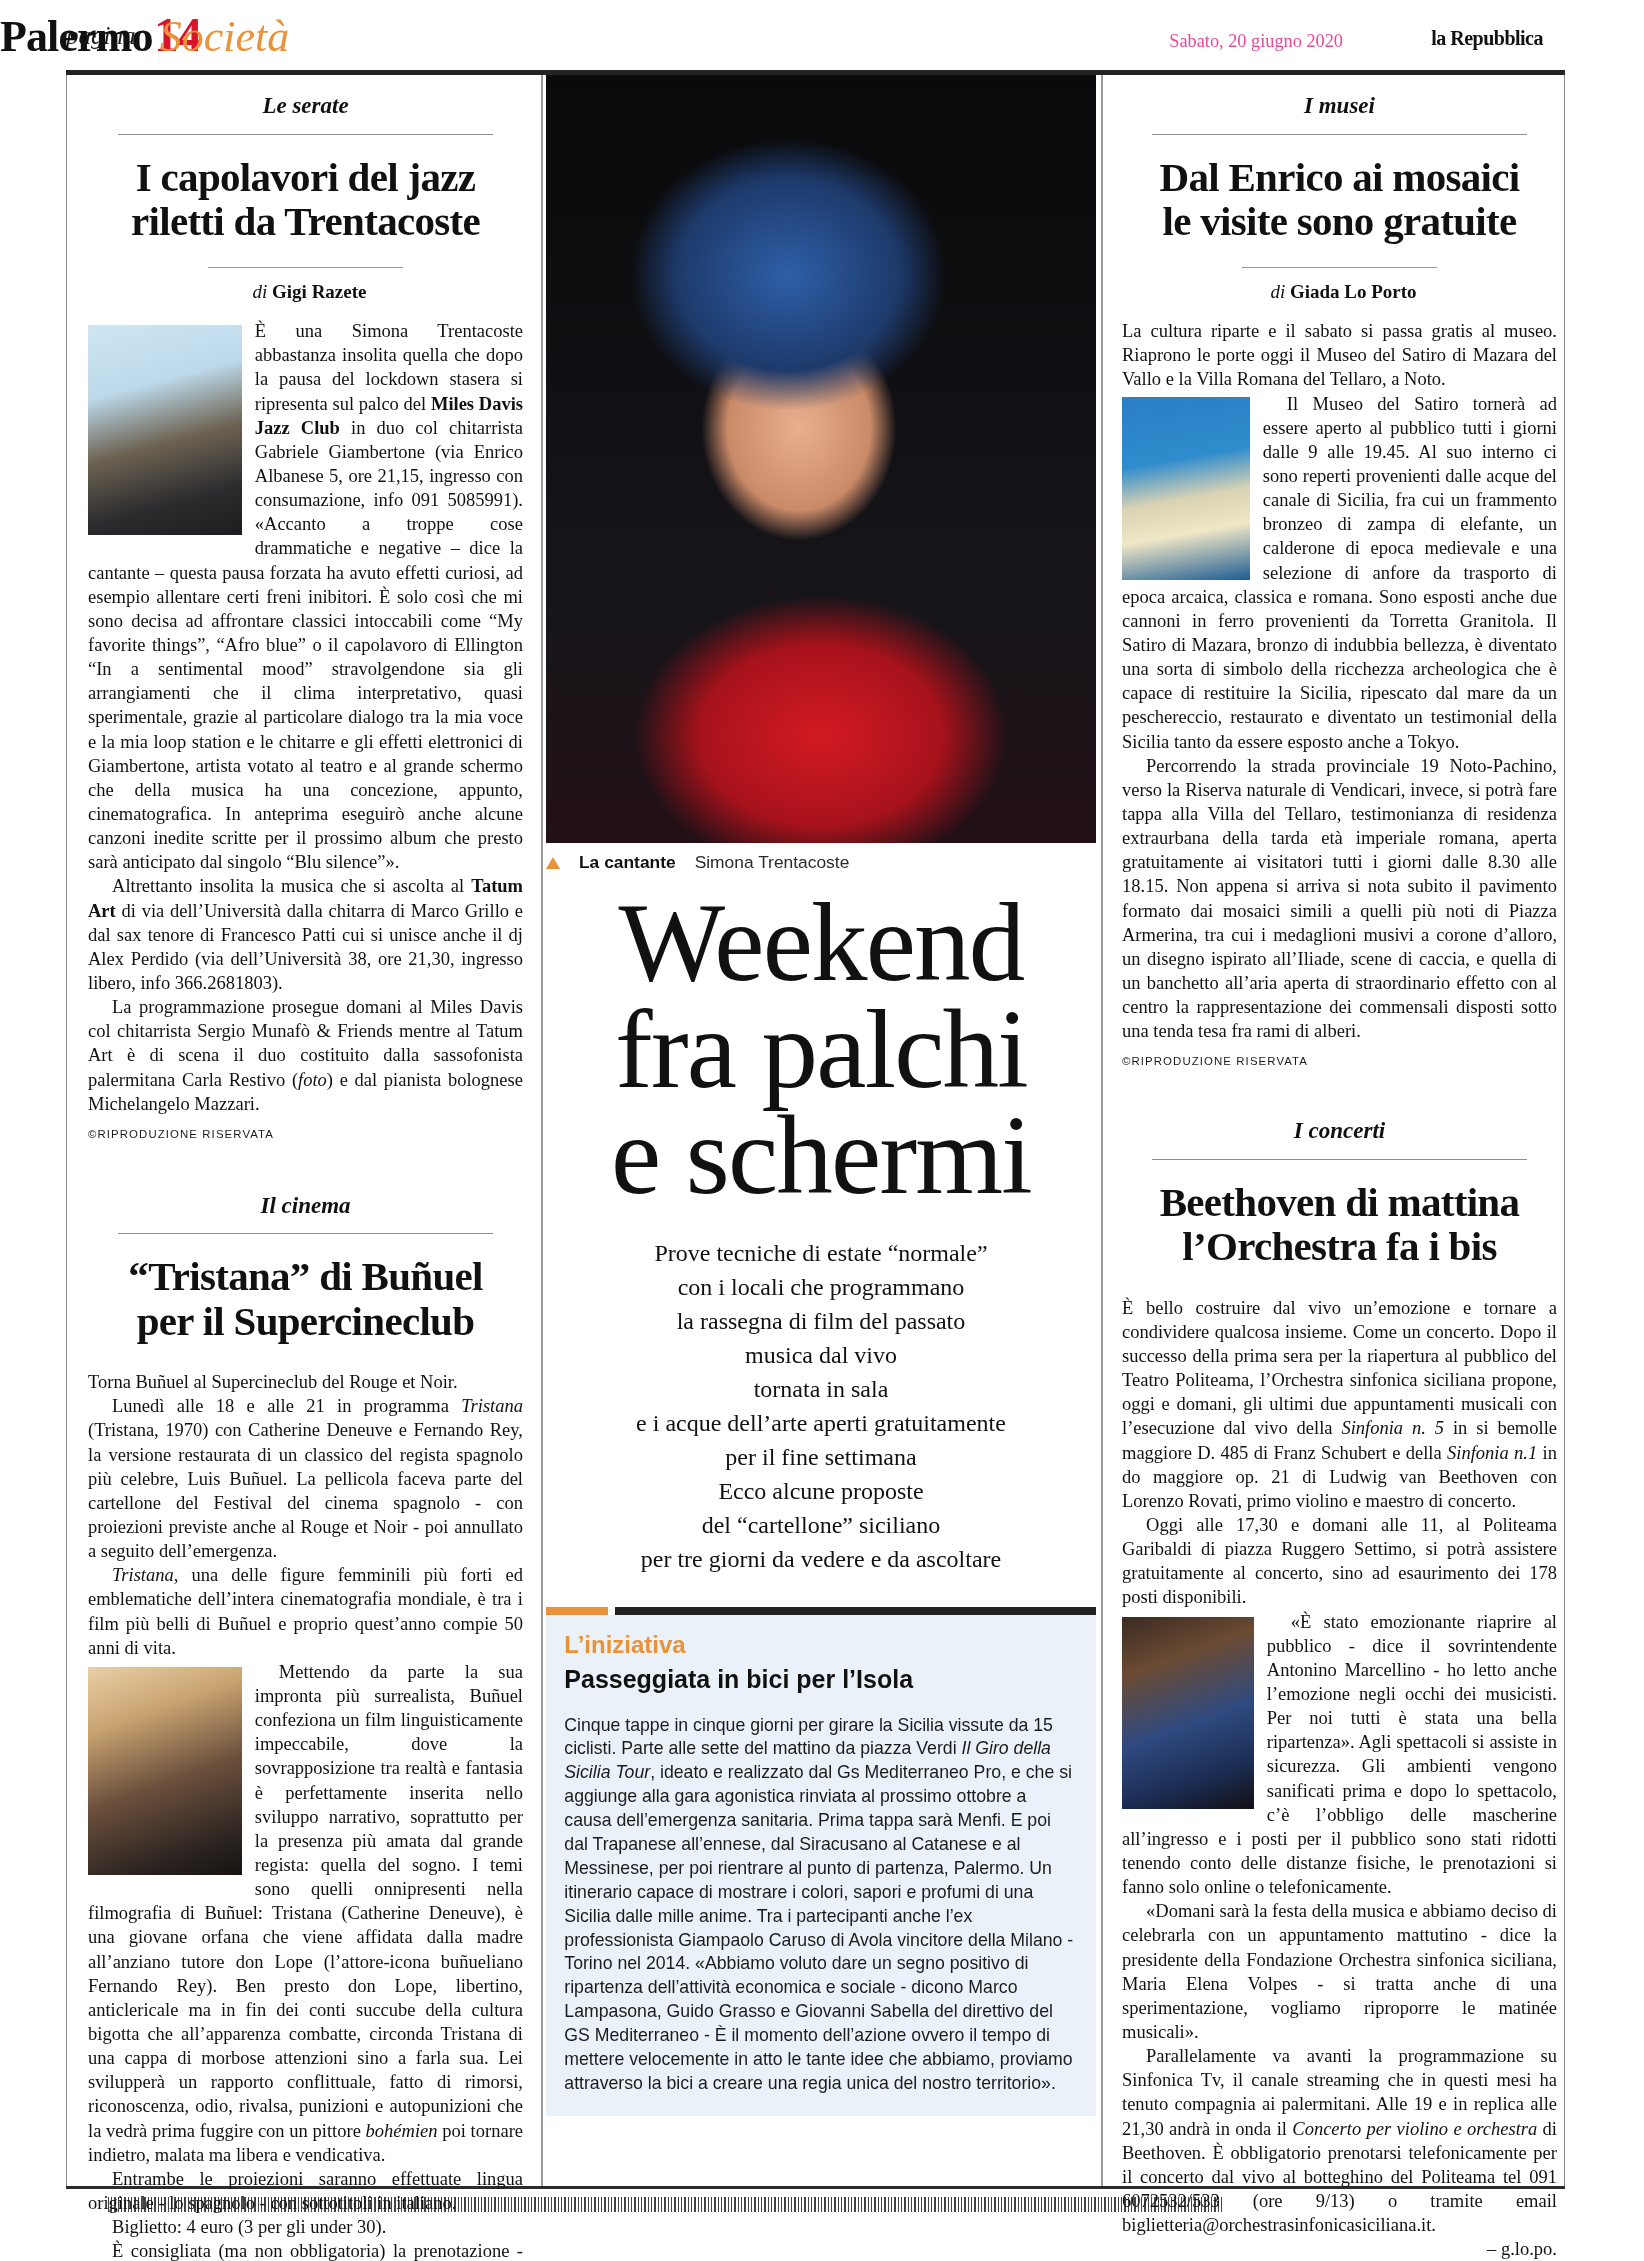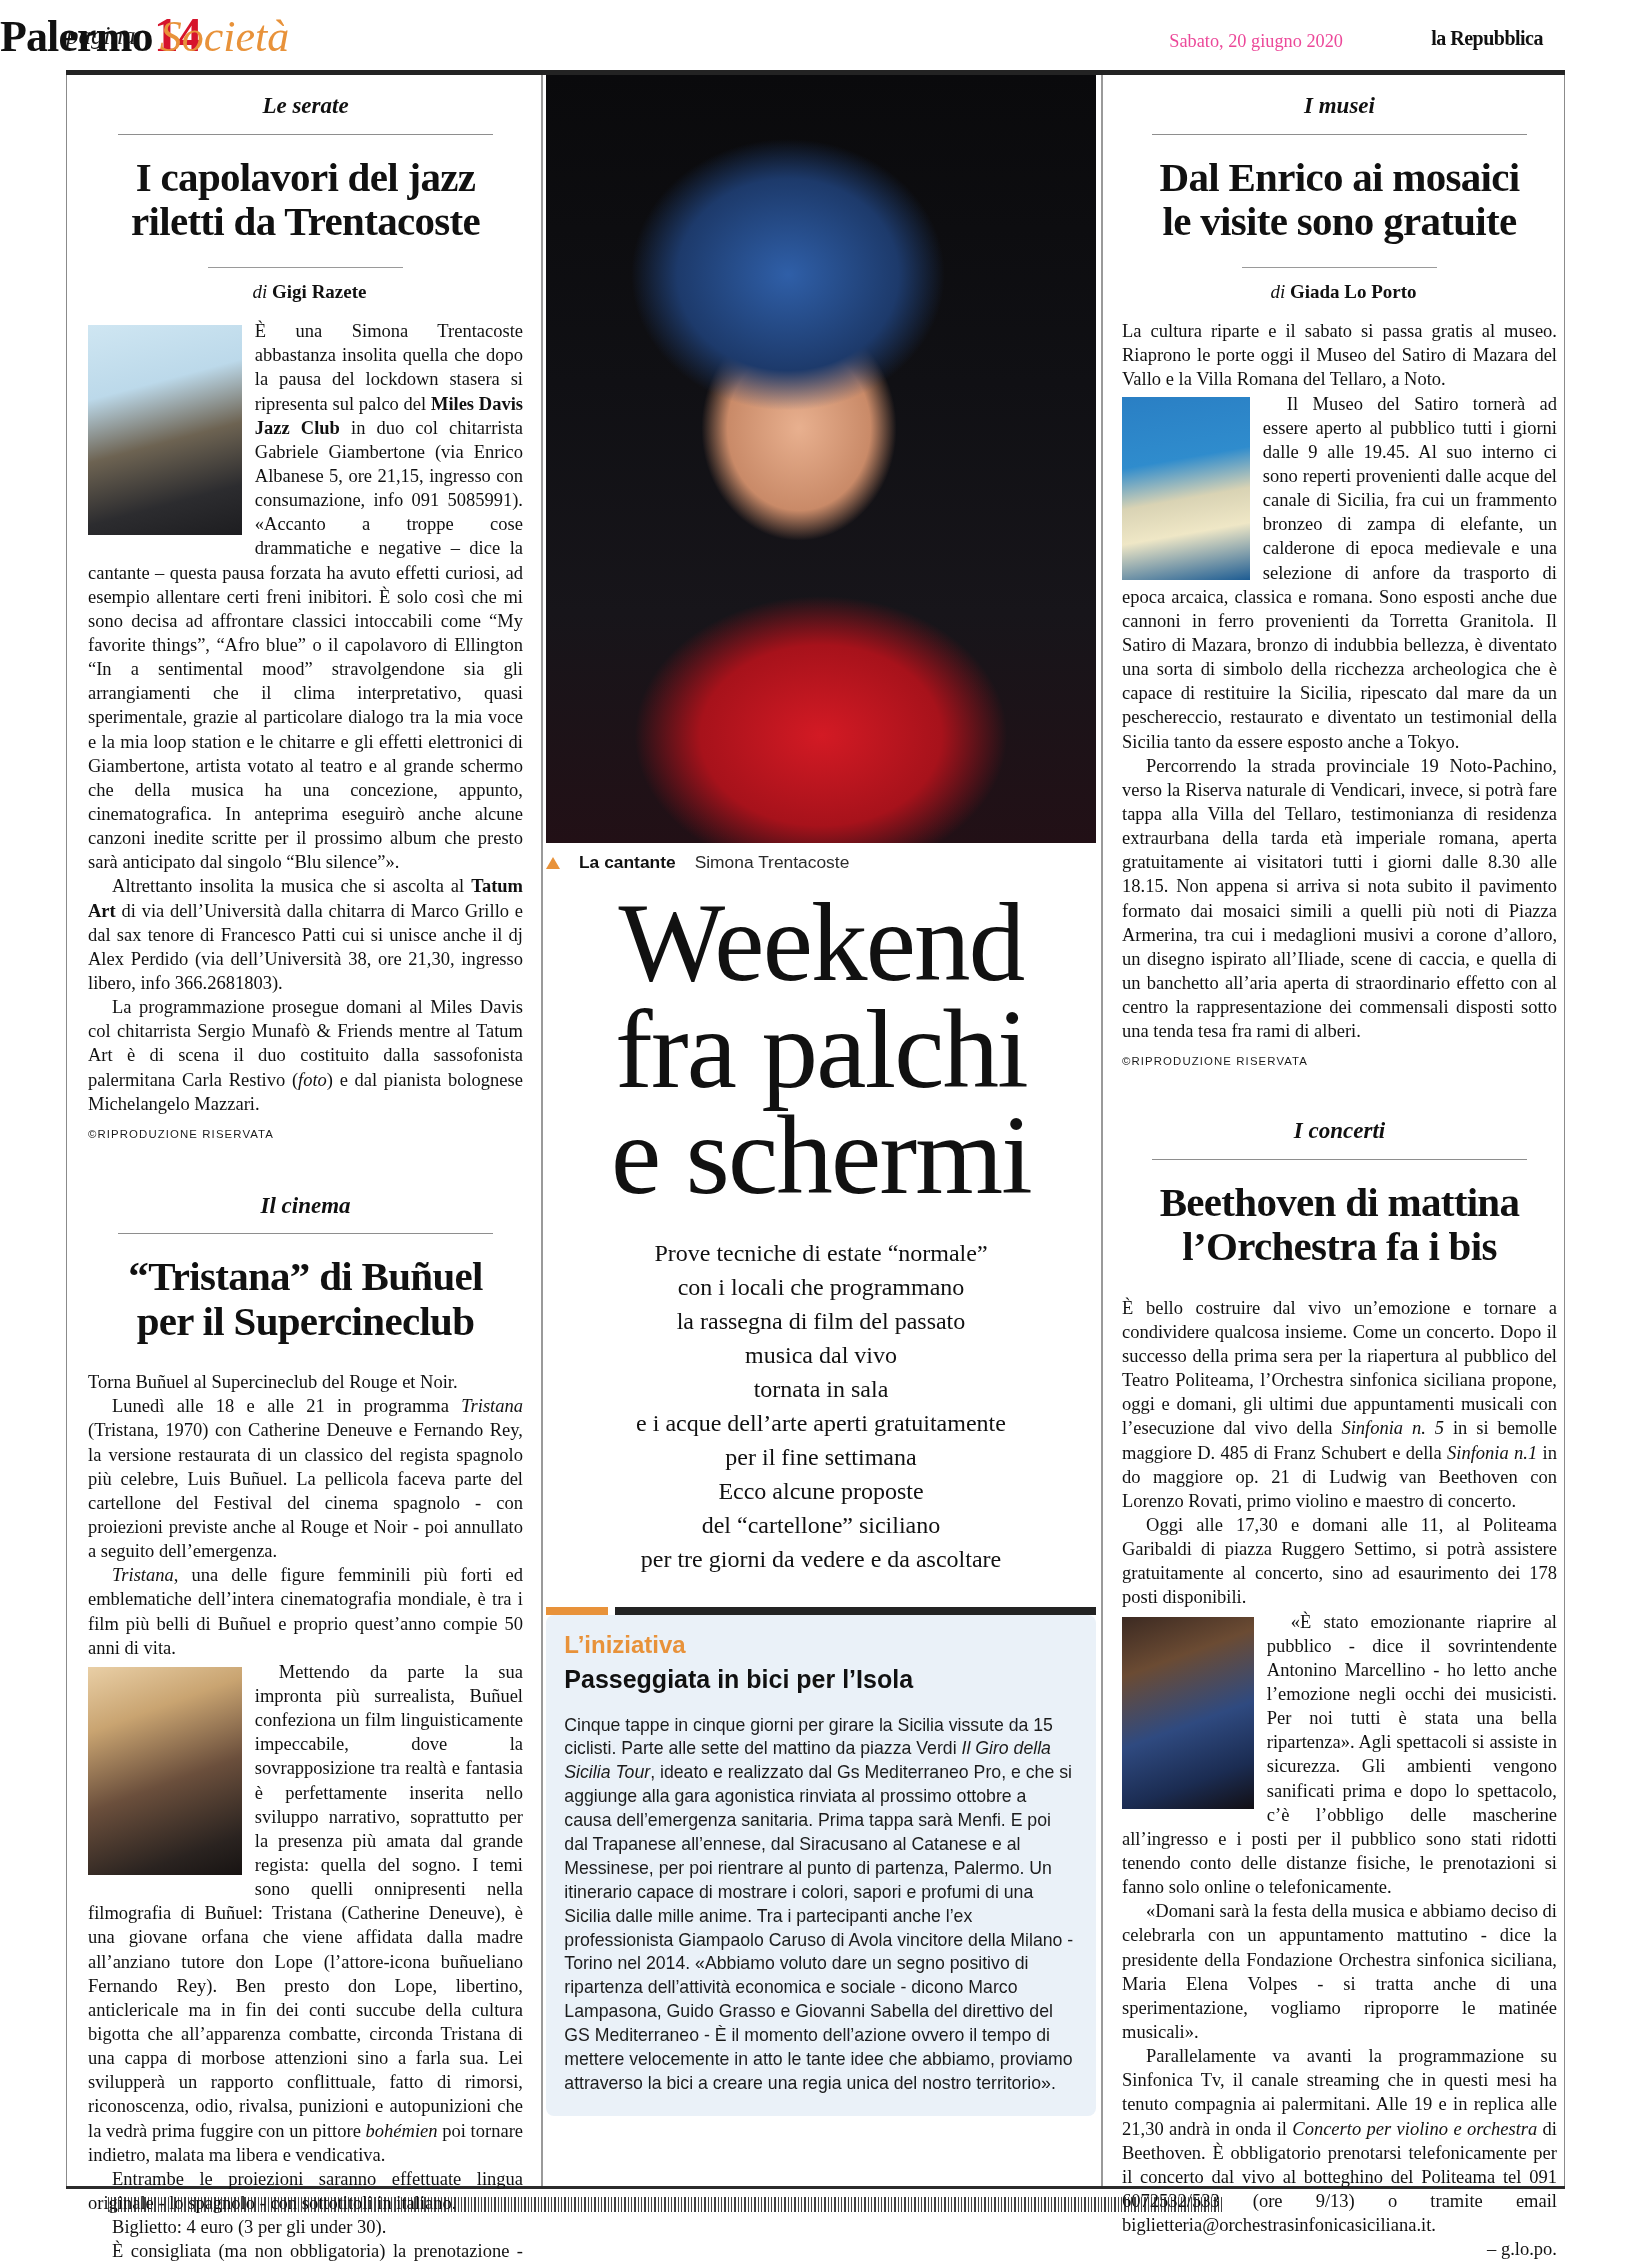--- a/index.html
+++ b/index.html
@@ -82,21 +82,21 @@
 
   .mega{font-size:113px;line-height:0.94;font-weight:normal;text-align:center;margin:16.4px 0 0;
         letter-spacing:-1.8px;font-family:"Liberation Serif",serif;}
   .standfirst{text-align:center;font-size:24px;line-height:1.42;margin:27.4px 0 0;}
 
   
   .ini{margin:31px 0 0;position:relative;}
   .ini-bar{display:flex;height:7.3px;}
   .ini-bar .o{width:62px;background:#e8923a;}
   .ini-bar .g{flex:1;background:#232323;margin-left:7.3px;}
-  .ini-body{background:#eaf1f8;padding:16.4px 18.3px 20px 18.3px;border-radius:8px;}
+  .ini-body{background:#eaf1f8;padding:16.4px 18.3px 20px 18.3px;}
   .ini-kick{color:#e8923a;font-family:"Liberation Sans",sans-serif;font-weight:bold;font-size:24px;margin:0 0 5.5px;}
   .ini-title{font-family:"Liberation Sans",sans-serif;font-weight:bold;font-size:25px;margin:0 0 20px;color:#111;}
   .ini-text{font-family:"Liberation Sans",sans-serif;font-size:17.7px;line-height:1.35;text-align:left;color:#1b1b1b;}
   .ini-text i{font-style:italic;}
 
   
   .barcode{position:absolute;left:108px;top:2197px;width:1115px;height:14.6px;
     background:repeating-linear-gradient(90deg,#1a1a1a 0 0.9px,transparent 0.9px 2.7px,#1a1a1a 2.7px 3.7px,transparent 3.7px 6.4px,#1a1a1a 6.4px 8.2px,transparent 8.2px 10px);
     opacity:.82;}
 </style>

